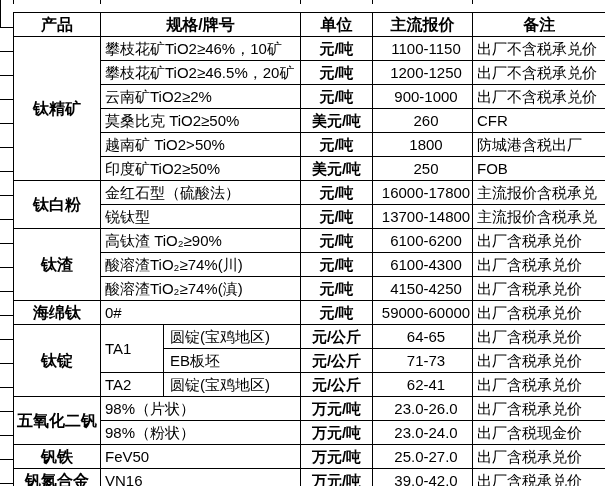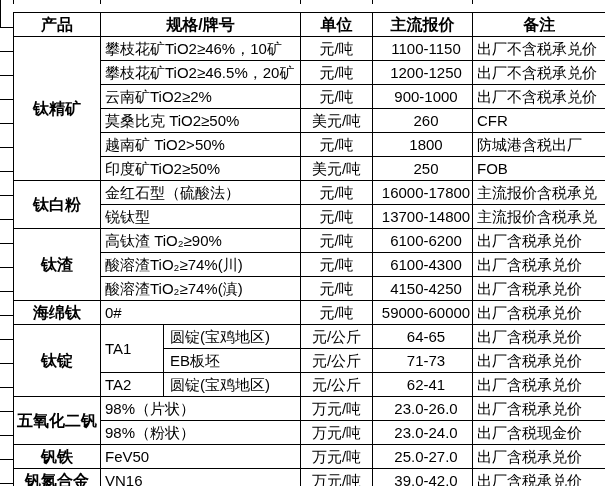--- a/index.html
+++ b/index.html
@@ -56,21 +56,21 @@
     font-size: 16px;
   }
   td.product {
     font-weight: bold;
     text-align: center;
     font-size: 16px;
     margin-left: 28px;
   }
   td.spec, td.grade, td.note { text-align: left; padding-left: 4px; }
   td.form { text-align: left; padding-left: 6px; }
-  td.unit { text-align: center; }
+  td.unit { text-align: center; font-weight: bold; }
   td.price { text-align: center; padding-left: 7px; }
   .last-col { border-right: none !important; }
 </style>
 </head>
 <body>
 
 <div class="screen">
 
   <div class="strip-ticks"></div>
   <div class="top-left-sliver"></div>

